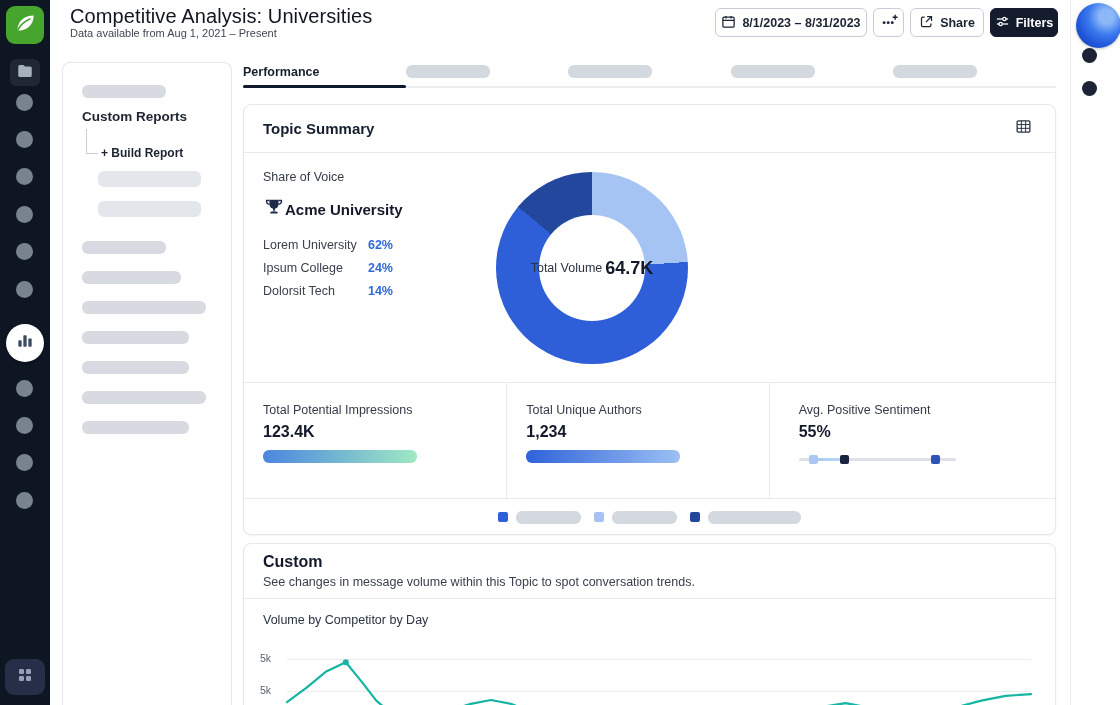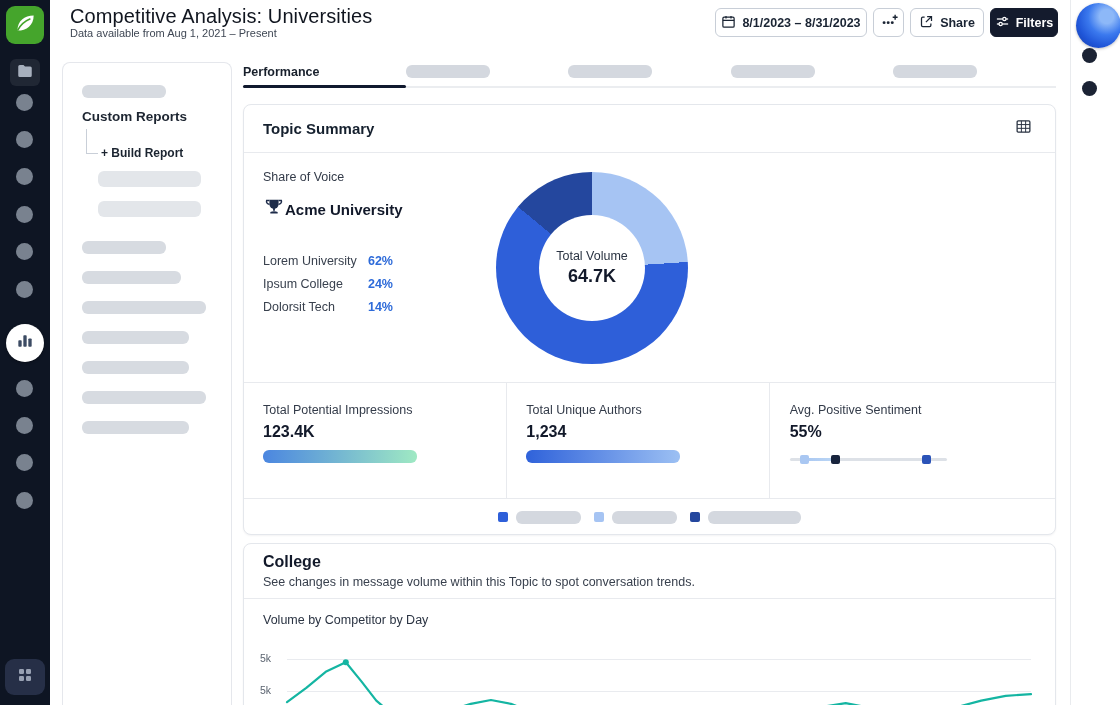--- a/index.html
+++ b/index.html
@@ -60,45 +60,45 @@
 
   .ts-header{height:48px;border-bottom:1px solid #e8eaee;display:flex;align-items:center;padding:0 22px 0 19px}
   .card-title{font-size:15px;font-weight:700;color:#15202e;flex:1}
   .icon-btn{width:20px;height:20px;display:flex;align-items:center;justify-content:center;cursor:pointer}
 
   .ts-top{position:relative;height:230px;border-bottom:1px solid #e8eaee}
   .sov{position:absolute;left:19px;top:17px;width:180px}
   .sov-label{font-size:12.5px;color:#333b49}
   .sov-leader{display:flex;align-items:center;margin-top:12px}
   .sov-leader-name{font-size:15px;font-weight:700;color:#12192a}
-  .sov-rows{margin-top:28px;width:130px}
+  .sov-rows{margin-top:12px;width:130px}
   .sov-row{display:flex;justify-content:space-between;font-size:12.5px;color:#39414e;padding:4px 0 5px}
   .sov-share{font-weight:700;color:#2e6bd9}
 
   .donut{position:absolute;left:252px;top:19px;width:192px;height:192px;border-radius:50%}
   .donut::after{content:"";position:absolute;inset:43px;background:#fff;border-radius:50%}
-  .donut-center{position:absolute;inset:0;display:flex;flex-direction:column;align-items:center;justify-content:center;z-index:2;gap:3px}
+  .donut-center{position:absolute;inset:0;display:flex;flex-direction:row;align-items:center;justify-content:center;z-index:2;gap:3px}
   .donut-center-label{font-size:12.5px;color:#2a3342}
   .donut-center-value{font-size:18px;font-weight:700;color:#12192a}
 
   .ts-right{position:absolute;left:526px;top:0;width:286px;height:230px;border-left:1px solid #e8eaee}
   .ts-right-half{height:115px;padding:17px 0 0 15px}
   .ts-right-half + .ts-right-half{border-top:1px solid #e8eaee}
   .metric-label{font-size:12.5px;color:#333b49}
   .metric-value{font-size:16px;font-weight:700;color:#12192a;margin-top:6px}
   .grad-bar{height:11px;width:154px;border-radius:6px;margin-top:9px}
   .bar-engagements{background:linear-gradient(90deg,#9ed4ef,#cdf2dd)}
   .bar-avg-eng{background:linear-gradient(90deg,#57a8de,#c9ecf4)}
   .bar-impressions{background:linear-gradient(90deg,#4b86e0,#9fe9c3);height:13px}
   .bar-authors{background:linear-gradient(90deg,#2f62da,#9cc0f3);height:13px}
 
   .ts-bottom{display:flex;height:116px;border-bottom:1px solid #e8eaee}
   .ts-cell{width:263px;padding:20px 0 0 19px}
   .ts-cell + .ts-cell{border-left:1px solid #e8eaee}
-  .ts-cell.last{width:287px;padding-left:20px}
+  .ts-cell.last{width:287px;padding-left:29px}
 
   .sent-slider{position:relative;width:157px;height:10px;margin-top:13px}
   .sent-track{position:absolute;left:0;right:0;top:3.5px;height:3px;border-radius:2px;background:#dde1e7}
   .sent-fill{position:absolute;left:12px;width:35px;top:3.5px;height:3px;background:linear-gradient(90deg,#a9c7f2,#bcd7f5)}
   .sent-handle{position:absolute;top:0.5px;width:9px;height:9px;border-radius:2px}
 
   .ts-footer{height:36px;display:flex;align-items:center;justify-content:center;gap:13px}
   .legend-item{display:flex;align-items:center;gap:8px}
   .legend-swatch{width:10px;height:10px;border-radius:2px}
   .legend-skel{height:13px;border-radius:6px;background:#d4d8df}
@@ -336,21 +336,21 @@
         <div class="legend-skel" style="width:65px"></div>
       </div>
       <div class="legend-item">
         <div class="legend-swatch" style="background: rgb(36, 71, 158);"></div>
         <div class="legend-skel" style="width:93px"></div>
       </div>
     </div>
   </div>
 
   <div class="card card-volume">
-    <div class="vol-title">College</div>
+    <div class="vol-title">Custom</div>
     <div class="vol-desc">See changes in message volume within this Topic to spot conversation trends.</div>
     <div class="vol-divider"></div>
     <div class="vol-chart-title">Volume by Competitor by Day</div>
 
     <div class="y-tick" style="top:108px">5k</div>
     <div class="y-tick" style="top:140px">5k</div>
     <div class="gridline" style="top:115px"></div>
     <div class="gridline" style="top:147px"></div>
 
     <svg class="vol-svg" viewBox="0 0 813 130">

